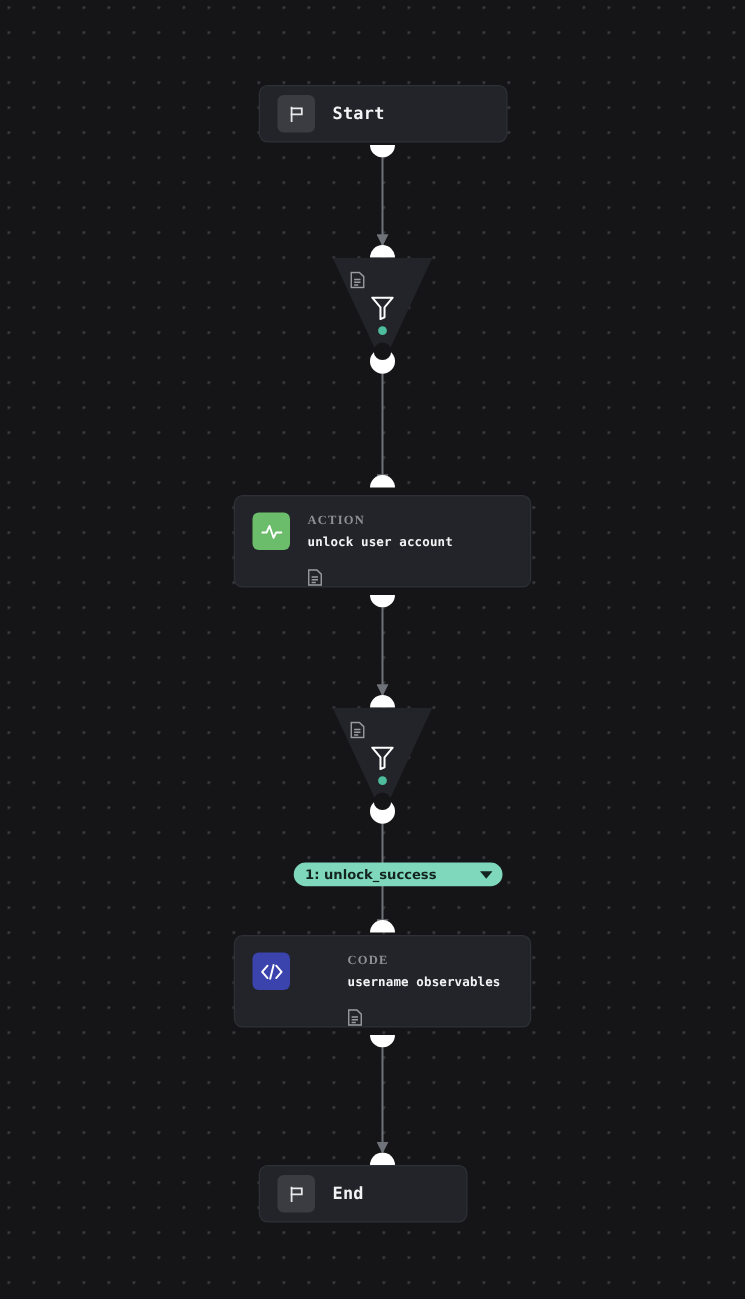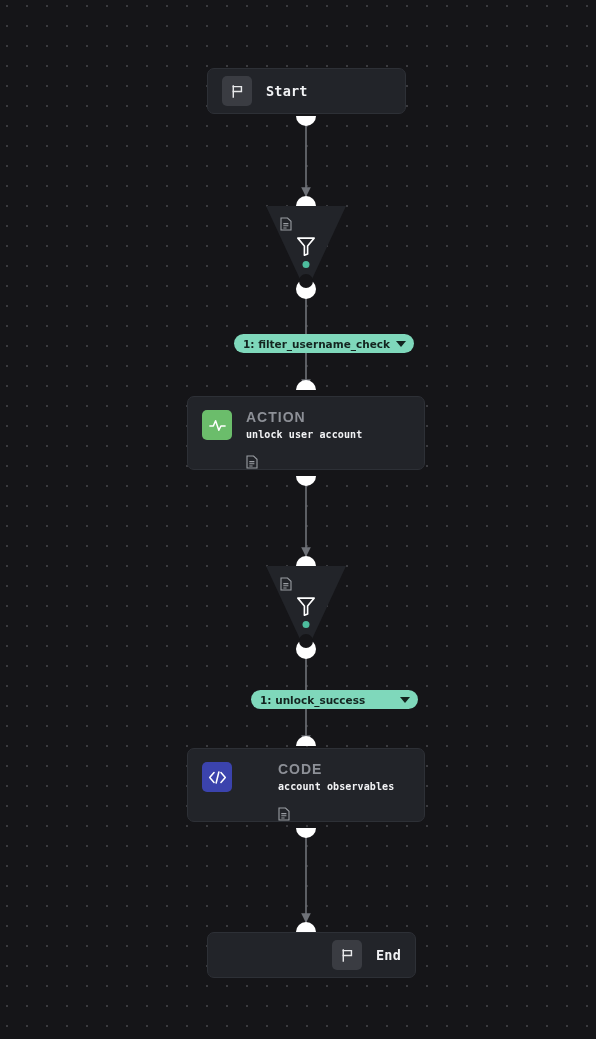--- a/index.html
+++ b/index.html
@@ -81,22 +81,22 @@
     gap: 14px;
     flex-direction: row;
   }
   .task-body {
     display: flex;
     flex-direction: column;
     min-width: 0;
   }
   .task-kind {
     color: #8d9097;
-    font-family: Liberation Sans, sans-serif;
-    font-size: 14px;
+    font-family: Liberation Serif, serif;
+    font-size: 10px;
     font-weight: bold;
     letter-spacing: 1px;
     line-height: 14px;
   }
   .task-title {
     color: #f2f3f5;
     font-family: "DejaVu Sans Mono", monospace;
     font-size: 10px;
     font-weight: bold;
     letter-spacing: 0.1px;
@@ -238,24 +238,20 @@
     </span>
     <span class="filter-funnel">
       <svg width="19" height="20" viewBox="0 0 20 21" fill="none" stroke="#ffffff" stroke-width="1.7" stroke-linejoin="round" stroke-linecap="round">
         <path d="M1.4 2.2 H18.6 L11.7 10.4 V18.8 L8.3 20.2 V10.4 Z"></path>
       </svg>
     </span>
     <span class="filter-dot"></span>
   </div>
   <div class="handle notched" style="left:296px; top:279px;"></div>
 
-  <div class="chip" style="left:234px; top:334px;">
-    <span>1: filter_username_check</span>
-    <span class="caret"></span>
-  </div>
 
   <div class="handle target" style="left:296px; top:380px;"></div>
   <div class="node task" style="left:187px; top:396px; width:238px; height:74px;">
     <div class="icon-tile action">
       <svg width="19" height="19" viewBox="0 0 20 20" fill="none" stroke="#ffffff" stroke-width="1.6" stroke-linecap="round" stroke-linejoin="round">
         <path d="M2 10.5 H5.6 L8 5 L11.4 15 L13.6 10.5 H18"></path>
       </svg>
     </div>
     <div class="task-body">
       <span class="task-kind">ACTION</span>
@@ -281,49 +277,49 @@
     </span>
     <span class="filter-funnel">
       <svg width="19" height="20" viewBox="0 0 20 21" fill="none" stroke="#ffffff" stroke-width="1.7" stroke-linejoin="round" stroke-linecap="round">
         <path d="M1.4 2.2 H18.6 L11.7 10.4 V18.8 L8.3 20.2 V10.4 Z"></path>
       </svg>
     </span>
     <span class="filter-dot"></span>
   </div>
   <div class="handle notched" style="left:296px; top:639px;"></div>
 
-  <div class="chip" style="left:251px; top:690px;gap:35px;">
+  <div class="chip" style="left:235px; top:690px;gap:35px;">
     <span>1: unlock_success</span>
     <span class="caret"></span>
   </div>
 
   <div class="handle target" style="left:296px; top:736px;"></div>
   <div class="node task" style="left:187px; top:748px; width:238px; height:74px;gap:46px;">
     <div class="icon-tile code">
       <svg width="19" height="15" viewBox="0 0 22 16" fill="none" stroke="#ffffff" stroke-width="1.8" stroke-linecap="round" stroke-linejoin="round">
         <path d="M7 2.3 L2 8 L7 13.7"></path>
         <path d="M15 2.3 L20 8 L15 13.7"></path>
         <path d="M12.6 1.6 L9.4 14.4"></path>
       </svg>
     </div>
     <div class="task-body">
       <span class="task-kind">CODE</span>
-      <span class="task-title">account observables</span>
+      <span class="task-title">username observables</span>
       <span class="task-foot">
         <svg width="12" height="14" viewBox="0 0 12 14" fill="none" stroke="#9a9da3" stroke-width="1.1">
           <path d="M1 1 H7.5 L11 4.3 V13 H1 Z"></path>
           <path d="M3.3 6.6 H8.4 M3.3 8.8 H8.4 M3.3 11 H6.6"></path>
         </svg>
       </span>
     </div>
   </div>
   <div class="handle source" style="left:296px; top:818px;"></div>
 
   <div class="handle target" style="left:296px; top:922px;"></div>
-  <div class="node terminal" style="left:207px; top:932px; width:209px; height:46px;justify-content:flex-end;">
+  <div class="node terminal" style="left:207px; top:932px; width:167px; height:46px;">
     <div class="icon-tile flag">
       <svg width="15" height="15" viewBox="0 0 16 16" fill="none" stroke="#e9eaec" stroke-width="1.5" stroke-linecap="square" stroke-linejoin="miter">
         <path d="M3.5 2.2 V13.8"></path>
         <path d="M3.5 2.8 H12.2 V8.0 H3.5"></path>
       </svg>
     </div>
     <span class="terminal-label">End</span>
   </div>
 
 </div>

